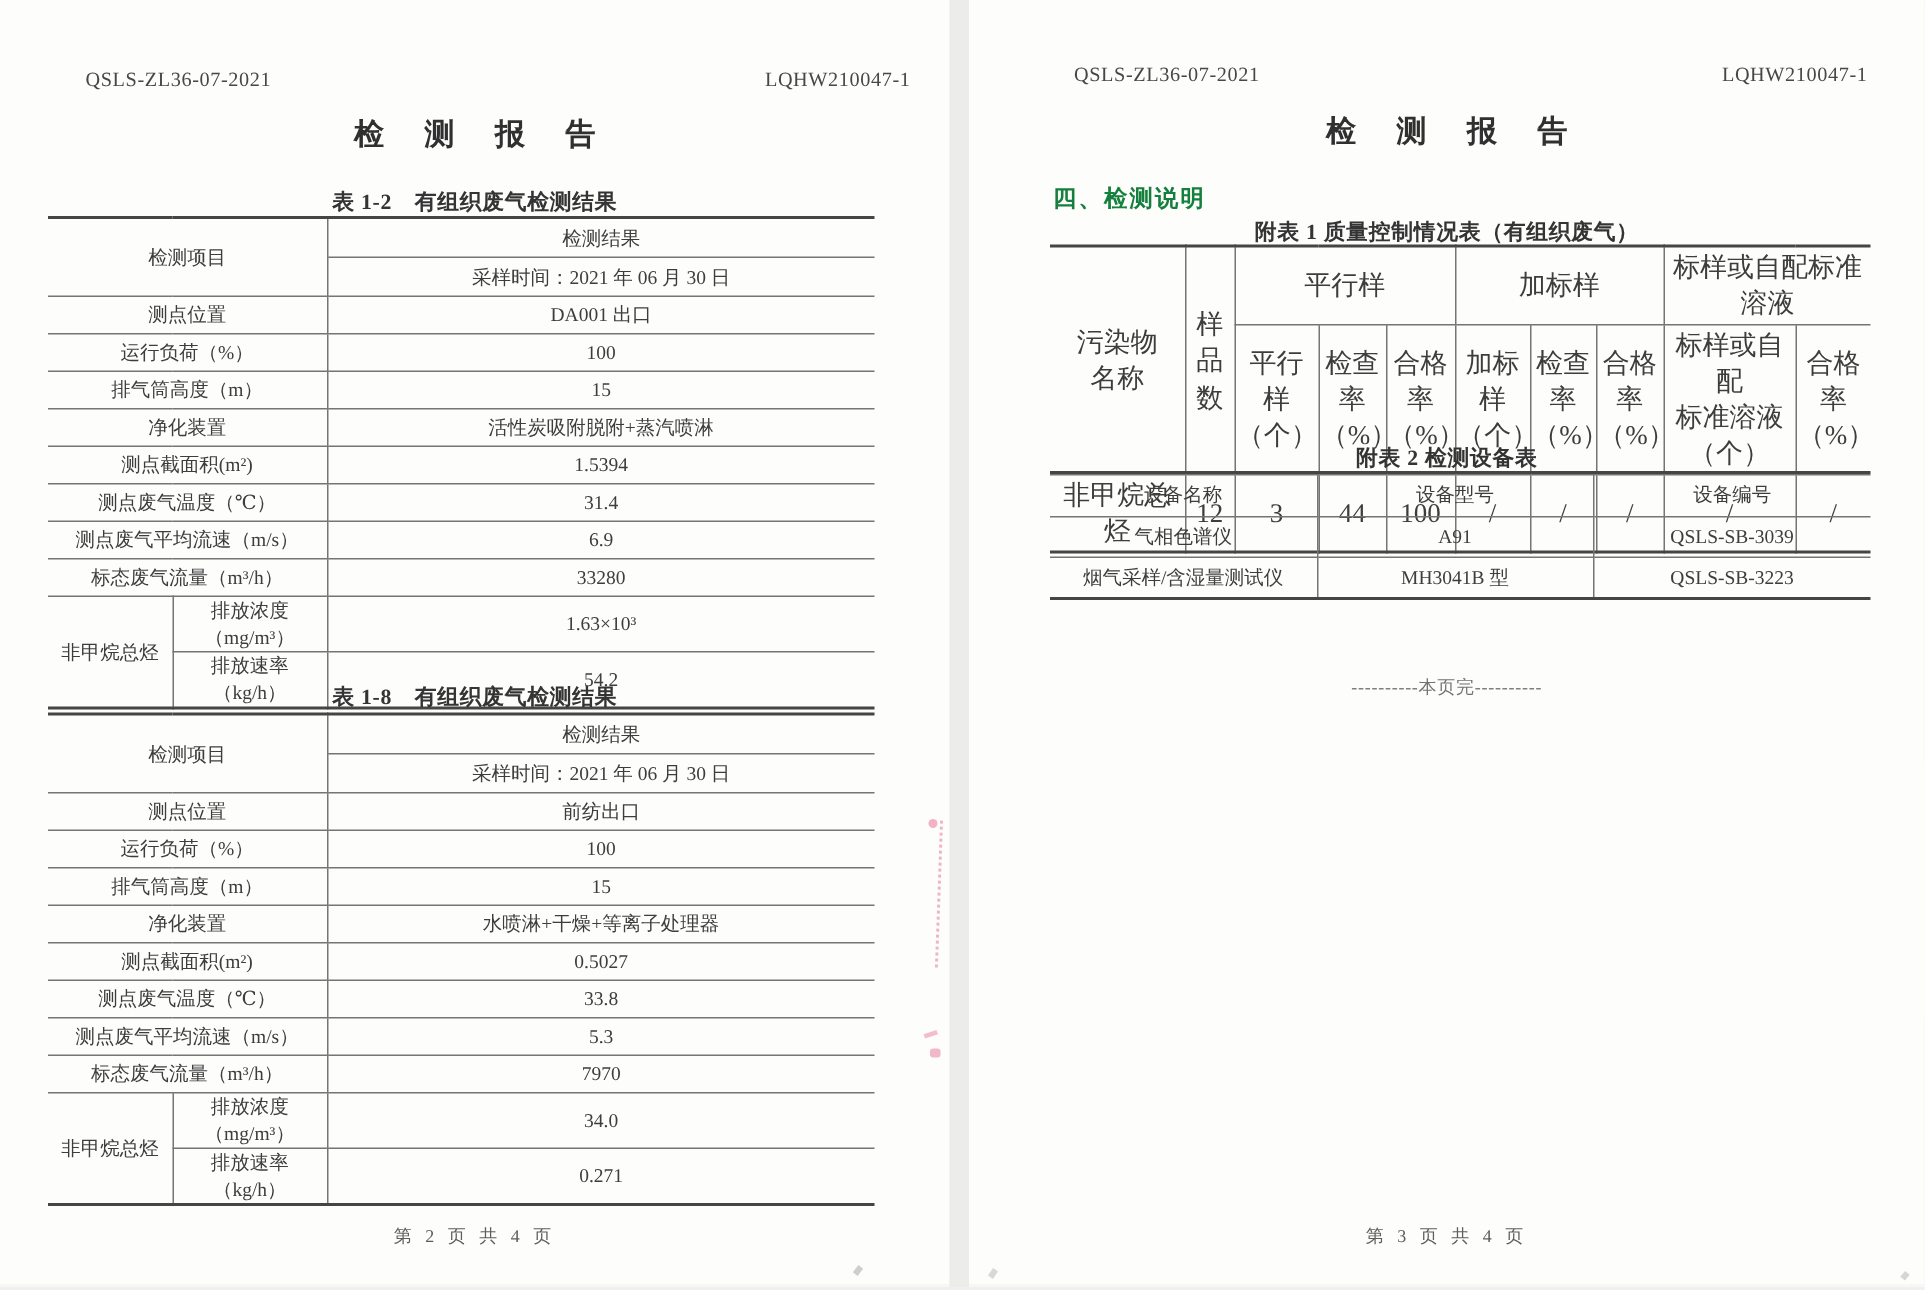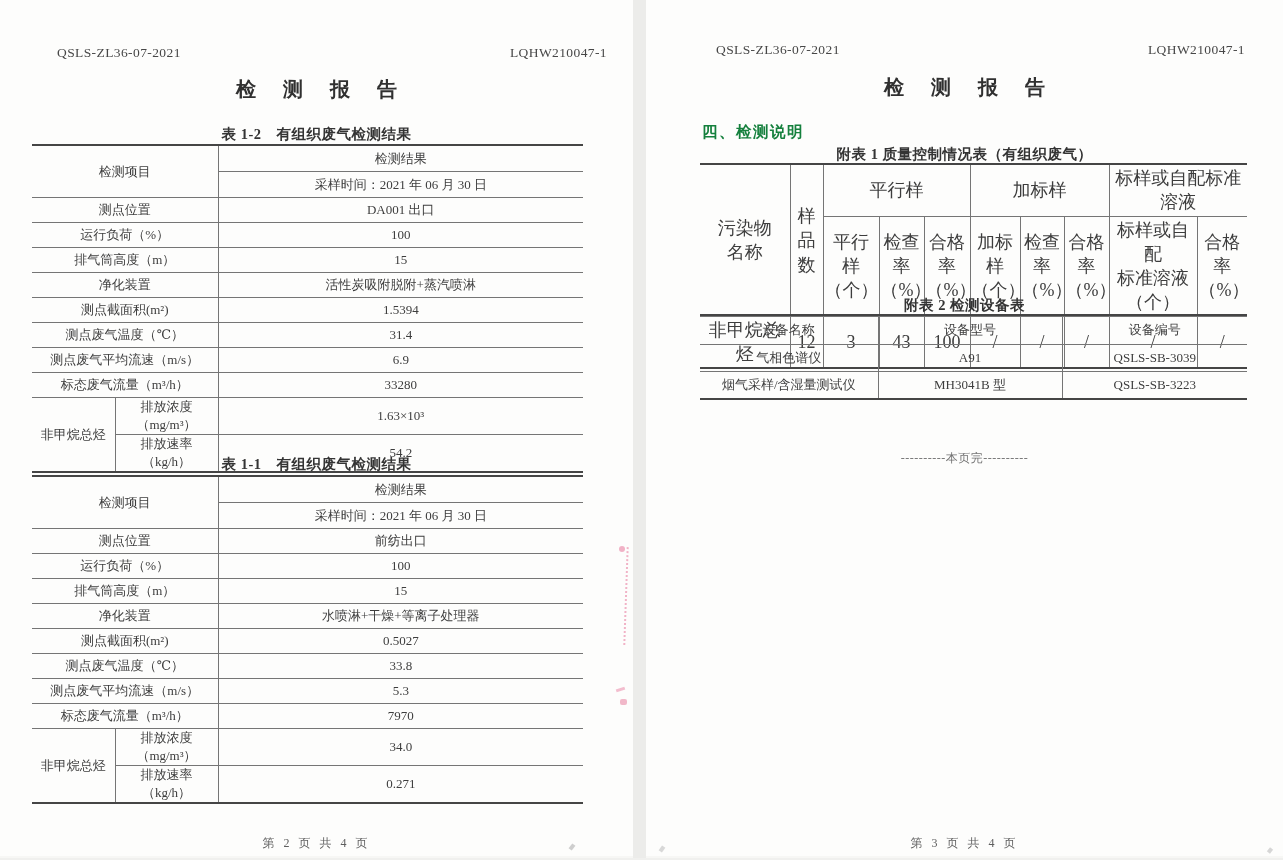--- a/index.html
+++ b/index.html
@@ -54,21 +54,21 @@
 
   
   table.equip{left:54px;top:314px;width:547px;border-top:2px solid #454545;border-bottom:2px solid #454545;}
   table.equip td{border:1px solid #757575;height:26px;}
   table.equip tr.head td{height:28px;}
   table.equip td:first-child{border-left:none;}
   table.equip td:last-child{border-right:none;}
 
   .page-end{position:absolute;left:0;top:450px;width:100%;text-align:center;
        font-size:12px;color:#737373;letter-spacing:.5px;}
-  .footer{position:absolute;left:0;top:835px;width:100%;text-align:center;
+  .footer{position:absolute;left:0;top:816px;width:100%;text-align:center;
        font-size:12px;color:#5e5e5e;letter-spacing:3px;}
 
   
   .art{position:absolute;pointer-events:none;}
   .art-red-squiggle{left:621px;top:547px;width:4px;height:98px;
        border-right:2px dotted #efa7be;transform:rotate(2deg);opacity:.85;}
   .art-red-blob1{left:619px;top:546px;width:6px;height:6px;background:#f0aac0;border-radius:50%;opacity:.9;}
   .art-red-dash{left:616px;top:688px;width:9px;height:3px;background:#f1b2c5;transform:rotate(-18deg);opacity:.85;}
   .art-red-blob2{left:620px;top:699px;width:7px;height:6px;background:#eda6bc;border-radius:2px;opacity:.8;}
   .art-speck1{left:570px;top:844px;width:4px;height:6px;background:#a8a8a8;transform:rotate(38deg);opacity:.55;}
@@ -140,21 +140,21 @@
       <td class="sub">排放浓度（mg/m³）</td>
       <td>1.63×10³</td>
     </tr>
     <tr>
       <td class="sub">排放速率（kg/h）</td>
       <td>54.2</td>
     </tr>
   </tbody>
     </table>
 
-  <div class="caption" style="top:455px;">表 1-1　有组织废气检测结果</div>
+  <div class="caption" style="top:455px;">表 1-8　有组织废气检测结果</div>
 
   <table class="main" style="top:475px;">
     <colgroup>
         <col style="width:83px">
         <col style="width:103px">
         <col style="width:365px">
       </colgroup>
     <tbody>
         <tr class="hrow">
       <td class="lbl" colspan="2" rowspan="2">检测项目</td>
@@ -263,21 +263,21 @@
       <td>标样或自配
 标准溶液
 （个）</td>
       <td>合格率
 （%）</td>
     </tr>
     <tr class="data-row">
       <td>非甲烷总烃</td>
       <td>12</td>
       <td>3</td>
-      <td>43</td>
+      <td>44</td>
       <td>100</td>
       <td>/</td>
       <td>/</td>
       <td>/</td>
       <td>/</td>
       <td>/</td>
     </tr>
   </tbody>
     </table>
 

